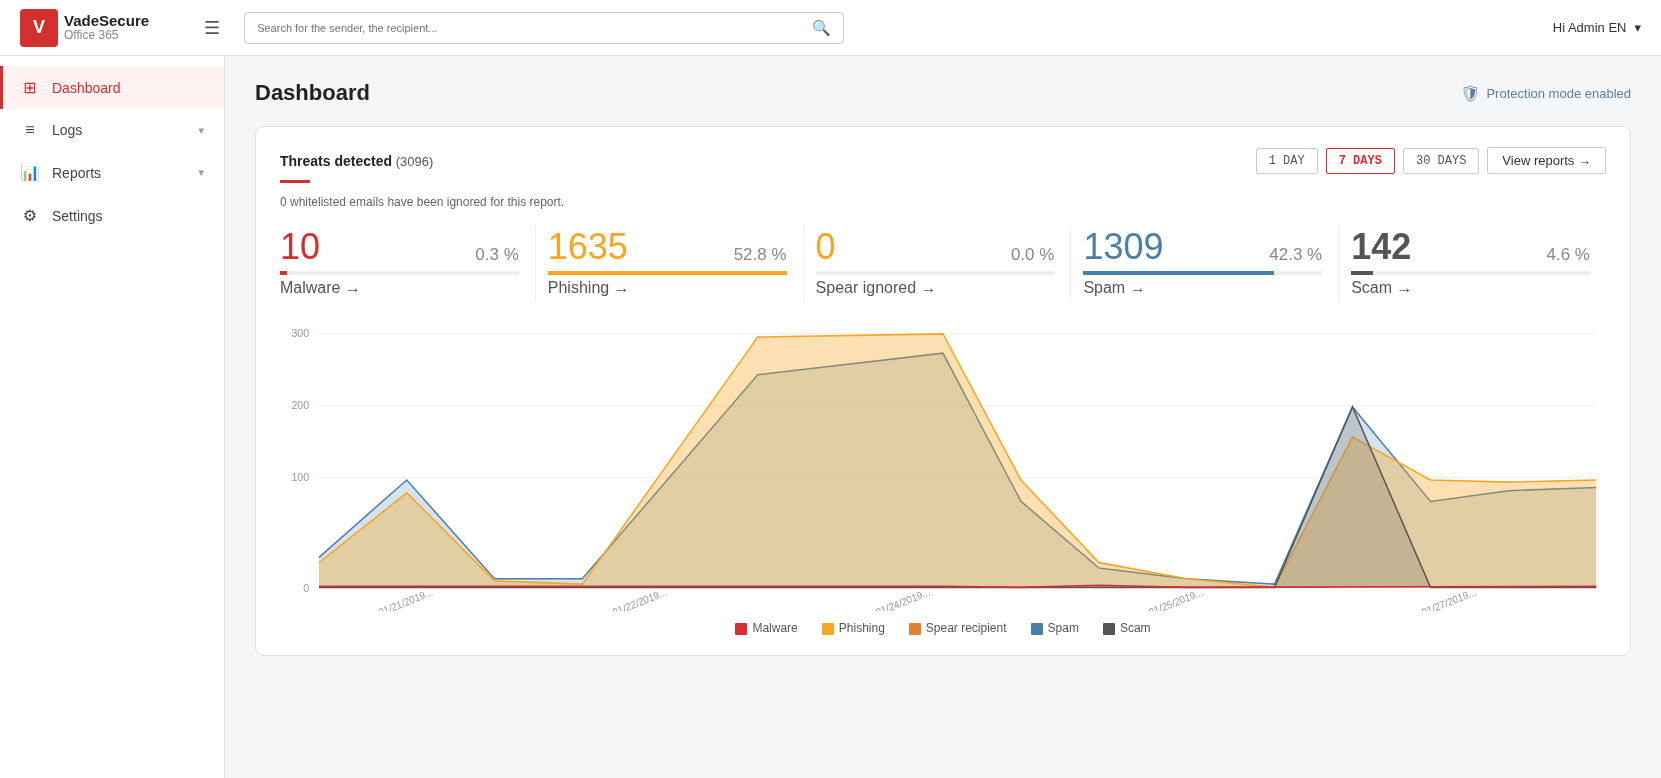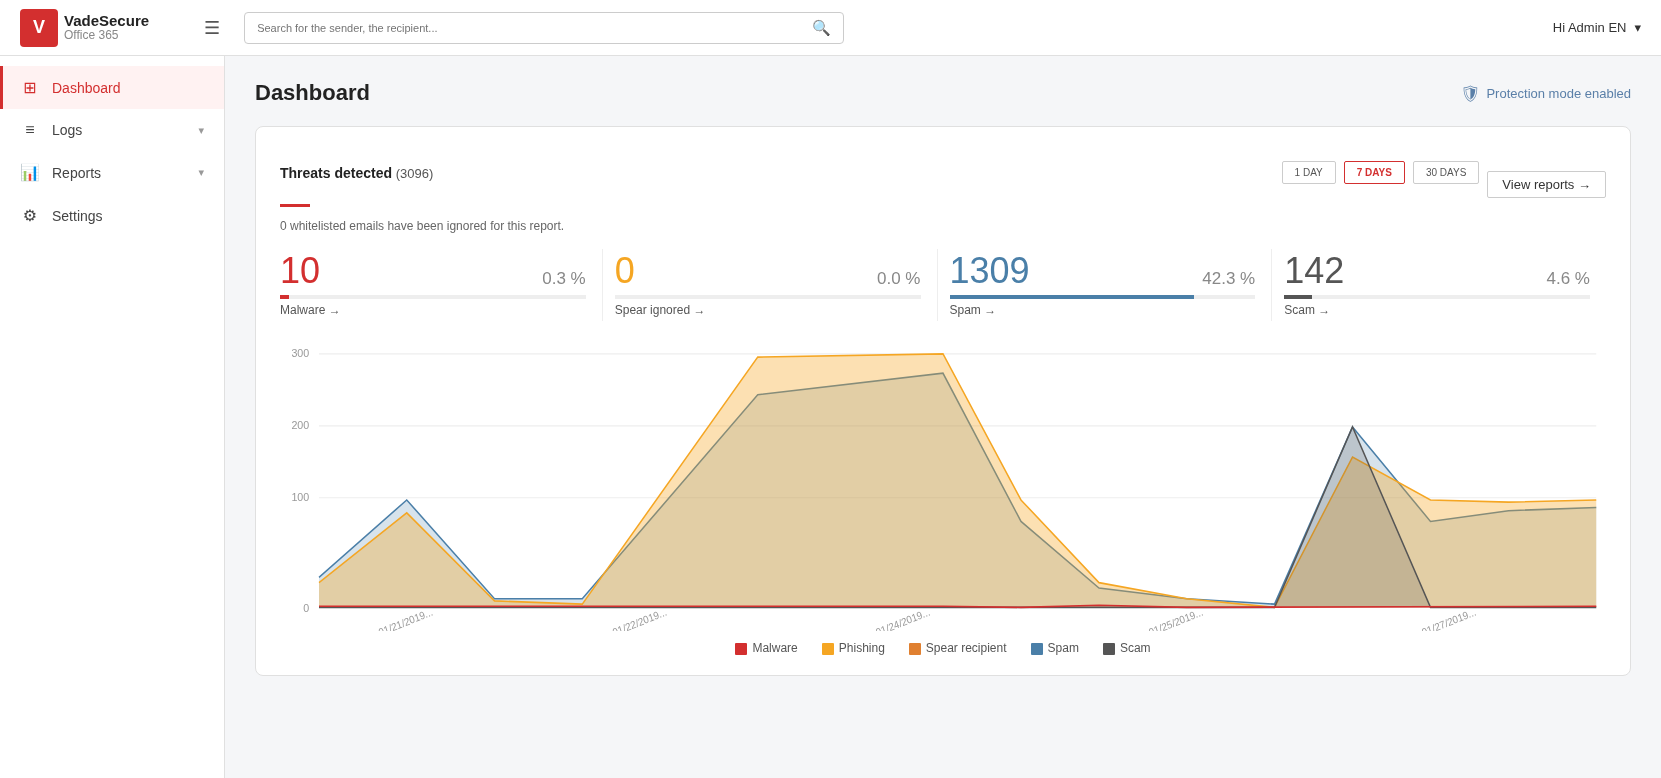--- a/index.html
+++ b/index.html
@@ -60,50 +60,50 @@
     .threats-card { background: #fff; border: 1px solid #e0e0e0; border-radius: 8px; padding: 20px 24px; }
 
     .threats-header { display: flex; align-items: center; justify-content: space-between; margin-bottom: 6px; }
     .threats-title { font-size: 14px; font-weight: 600; color: #222; }
     .threats-count { font-weight: 400; color: #555; }
     .threats-underline { width: 30px; height: 3px; background: #d32f2f; margin-bottom: 12px; }
 
     .time-controls { display: flex; align-items: center; gap: 8px; }
     .time-btn {
       padding: 5px 12px; border: 1px solid #ccc; background: #fff; cursor: pointer;
-      font-size: 10px; color: #555; border-radius: 2px; font-weight: 500;
+      font-size: 12px; color: #555; border-radius: 2px; font-weight: 500; font-family: Liberation Mono, monospace;
     }
     .time-btn.active { border-color: #d32f2f; color: #d32f2f; font-weight: 700; }
     .view-reports-btn {
       padding: 5px 14px; border: 1px solid #ccc; background: #fff; cursor: pointer;
-      font-size: 13px; color: #333; border-radius: 2px; display: flex; align-items: center; gap: 4px; margin-top: 24px;
+      font-size: 13px; color: #333; border-radius: 2px; display: flex; align-items: center; gap: 4px;
     }
 
     .whitelist-note { font-size: 12px; color: #666; margin-bottom: 16px; }
 
     .stats-row { display: flex; gap: 12px; margin-bottom: 20px; }
     .stat-block { flex: 1; padding: 4px 16px 4px 0; border-right: 1px solid #eee; }
     .stat-block:first-child { padding-left: 0; }
     .stat-block:last-child { border-right: none; }
     .stat-header { display: flex; align-items: flex-end; justify-content: space-between; }
     .stat-value { font-size: 36px; font-weight: 300; line-height: 1; }
     .stat-value.malware { color: #d32f2f; }
     .stat-value.phishing { color: #f5a623; }
     .stat-value.spear { color: #f5a623; }
     .stat-value.spam { color: #4a7fa8; }
-    .stat-value.scam { color: #555; }
+    .stat-value.scam { color: #555; font-weight: bold; }
     .stat-pct { font-size: 17px; color: #888; }
     .stat-bar-wrap { height: 4px; background: #eee; margin: 6px 0 4px; position: relative; }
     .stat-bar { height: 4px; }
     .stat-bar.malware { background: #d32f2f; }
     .stat-bar.phishing { background: #f5a623; }
     .stat-bar.spear { background: #f5a623; }
     .stat-bar.spam { background: #4a7fa8; }
     .stat-bar.scam { background: #555; }
-    .stat-label { font-size: 12px; color: #555; display: flex; align-items: center; gap: 4px; }
+    .stat-label { font-size: 16px; color: #555; display: flex; align-items: center; gap: 4px; }
 
     
     .chart-container { position: relative; width: 100%; height: 290px; }
     svg.chart { width: 100%; height: 100%; }
 
     
     .legend { display: flex; justify-content: center; gap: 24px; margin-top: 10px; font-size: 12px; color: #555; }
     .legend-item { display: flex; align-items: flex-end; gap: 5px; }
     .legend-dot { width: 12px; height: 12px; border-radius: 1px; }
   </style>
@@ -186,20 +186,30 @@
             <div class="stat-header">
               <span class="stat-value malware">10</span>
               <span class="stat-pct">0.3 %</span>
             </div>
             <div class="stat-bar-wrap">
                 <div class="stat-bar malware" style="width:3%"></div>
               </div>
             <div class="stat-label">Malware →</div>
           </div>
 
+          <div class="stat-block">
+            <div class="stat-header">
+              <span class="stat-value phishing">1635</span>
+              <span class="stat-pct">52.8 %</span>
+            </div>
+            <div class="stat-bar-wrap">
+                <div class="stat-bar phishing" style="width:100%"></div>
+              </div>
+            <div class="stat-label">Phishing →</div>
+          </div>
 
           <div class="stat-block">
             <div class="stat-header">
               <span class="stat-value spear">0</span>
               <span class="stat-pct">0.0 %</span>
             </div>
             <div class="stat-bar-wrap">
                 <div class="stat-bar spear" style="width:0%"></div>
               </div>
             <div class="stat-label">Spear ignored →</div>

